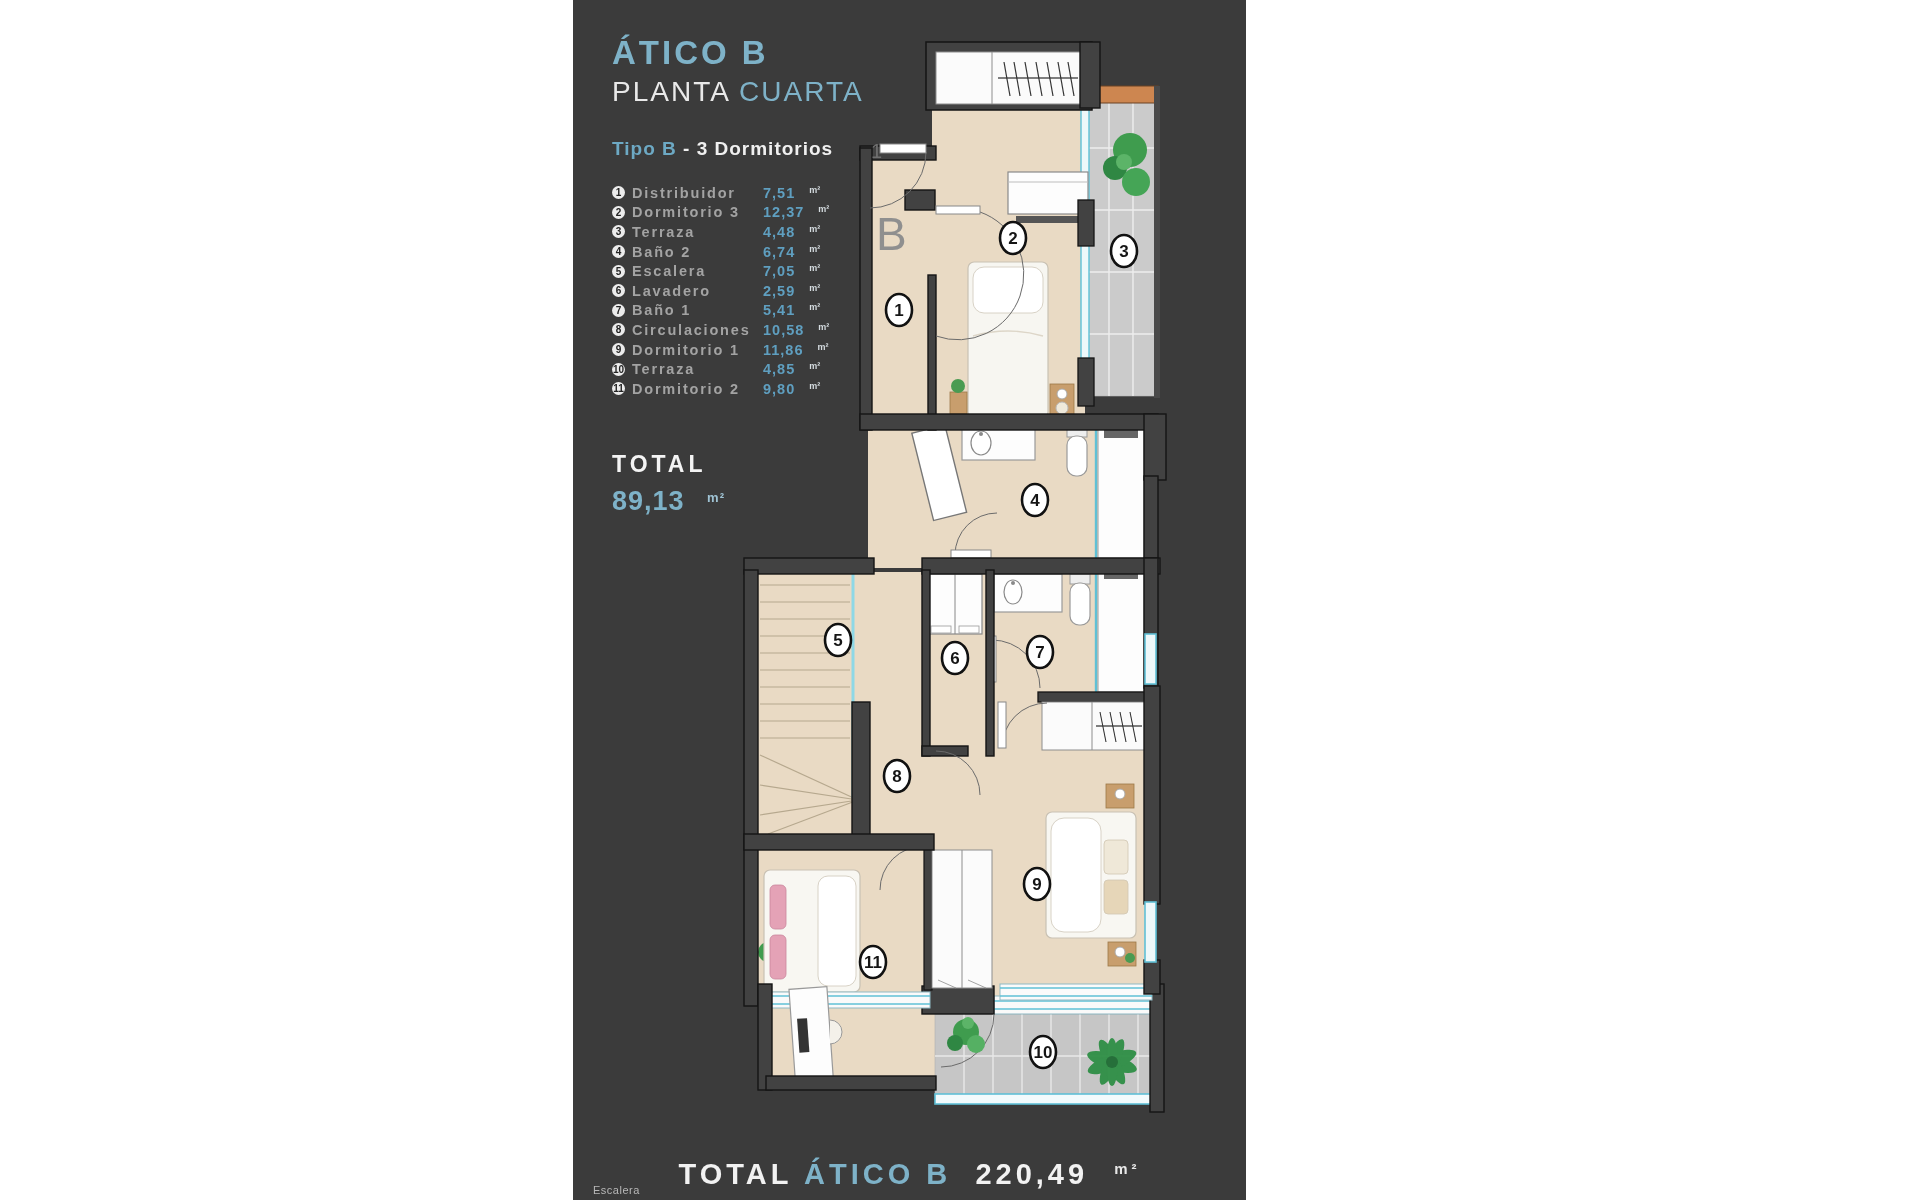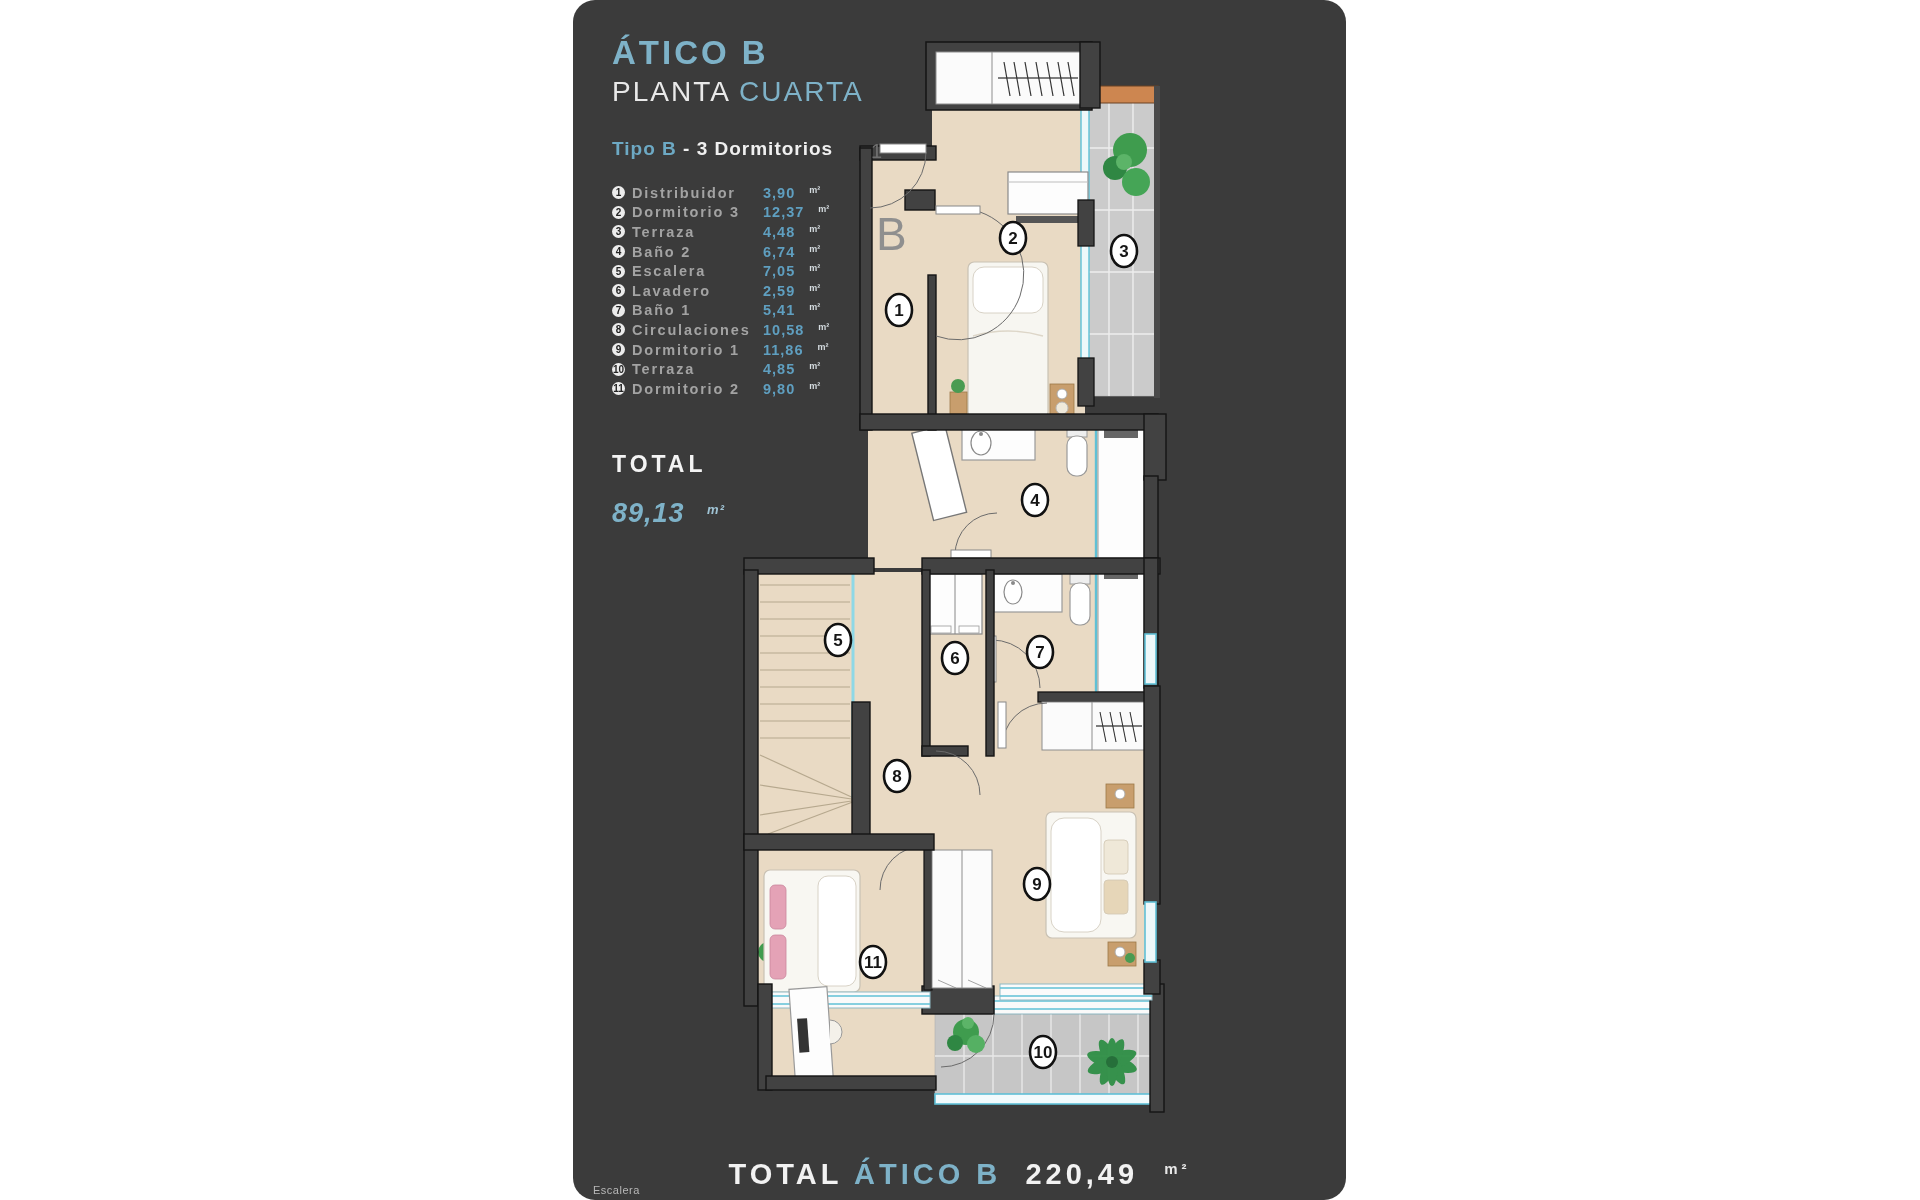--- a/index.html
+++ b/index.html
@@ -1,35 +1,35 @@
 <!DOCTYPE html>
 <html><head>
 <meta charset="utf-8">
 <style>
   html,body{margin:0;padding:0;background:#ffffff;width:1920px;height:1200px;overflow:hidden;
     font-family:"Liberation Sans", sans-serif;}
-  .panel{position:absolute;left:573px;top:0;width:773px;height:1200px;background:#3b3b3b;border-radius:22px;}
+  .panel{position:absolute;left:573px;top:0;width:673px;height:1200px;background:#3b3b3b;}
   
   .info{position:absolute;left:39px;top:36px;width:330px;color:#eee;}
   .title{font-size:33px;font-weight:bold;letter-spacing:3px;color:#7eb2c8;line-height:1.0;}
   .subtitle{font-size:28px;font-weight:normal;letter-spacing:2px;color:#e9e9e9;margin-top:9px;line-height:1.0;}
   .subtitle .accent{color:#7eb2c8;}
   .tipo{margin-top:32px;font-size:19px;font-weight:bold;letter-spacing:1px;color:#f0f0f0;}
   .tipo .accent{color:#6da9c4;}
   .room-list{margin-top:23px;}
   .room-row{display:flex;align-items:center;height:19.6px;}
   .badge{width:13px;height:13px;border-radius:50%;background:#ececec;color:#232323;
     font-size:10px;font-weight:bold;display:flex;align-items:center;justify-content:center;
     flex:0 0 13px;margin-right:7px;}
   .room-label{font-size:14.5px;font-weight:bold;letter-spacing:1.8px;color:#a3a3a3;width:131px;}
   .room-area{font-size:14.5px;font-weight:bold;letter-spacing:1px;color:#5f9fc0;}
   .unit{font-size:9px;color:#d6dde1;margin-left:3px;position:relative;top:-3px;font-weight:bold;padding-left:11px;}
   .total-block{margin-top:52px;}
   .total-label{font-size:23px;font-weight:bold;letter-spacing:4px;color:#f4f4f4;}
-  .total-value{font-size:27px;font-weight:bold;letter-spacing:1px;color:#7eb2c8;margin-top:20px;font-style:italic;}
+  .total-value{font-size:27px;font-weight:bold;letter-spacing:1px;color:#7eb2c8;margin-top:8px;}
   .total-value .unit{font-size:13px;top:-8px;color:#9fc3d4;}
   
   .watermark{position:absolute;left:208px;top:580px;font-size:37px;font-weight:bold;
     letter-spacing:5px;color:rgba(255,255,255,0.34);z-index:5;white-space:nowrap;}
   .watermark .blur{filter:blur(3px);}
   
   .footer-total{position:absolute;left:0;top:1158px;width:100%;text-align:center;
     font-size:29px;font-weight:bold;letter-spacing:4px;color:#f2f2f2;white-space:nowrap;}
   .footer-total .accent{color:#7eb2c8;}
   .footer-total .unit{font-size:15px;top:-10px;color:#e8e8e8;}
@@ -51,21 +51,21 @@
       <span class="accent">CUARTA</span>
     </div>
     <div class="tipo">
       <span class="accent">Tipo B</span>
       <span>- 3 Dormitorios</span>
     </div>
     <div class="room-list">
         <div class="room-row">
           <span class="badge">1</span>
           <span class="room-label">Distribuidor</span>
-          <span class="room-area">3,90</span>
+          <span class="room-area">7,51</span>
           <span class="unit">m²</span>
         </div>
         <div class="room-row">
           <span class="badge">2</span>
           <span class="room-label">Dormitorio 3</span>
           <span class="room-area">12,37</span>
           <span class="unit">m²</span>
         </div>
         <div class="room-row">
           <span class="badge">3</span>

